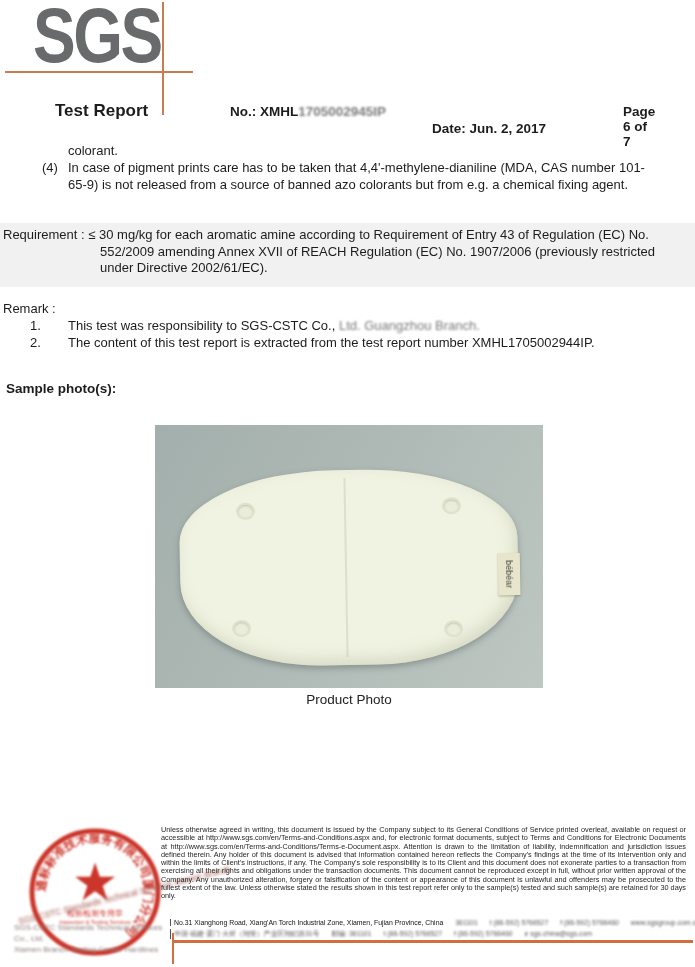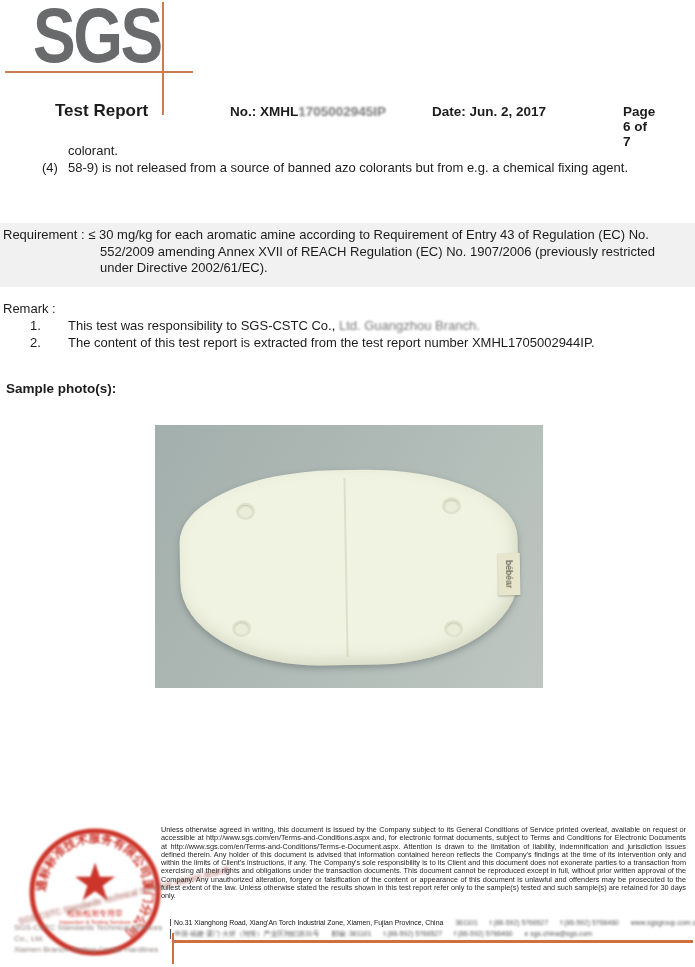--- a/index.html
+++ b/index.html
@@ -8,21 +8,21 @@
 
   
   .sgs-logo{position:absolute;left:33px;top:-4px;font-size:78px;font-weight:bold;
             color:#696a6c;letter-spacing:-3px;transform:scaleX(.82);transform-origin:left top;line-height:1;}
   .logo-hline{position:absolute;left:5px;top:71px;width:188px;height:2px;background:#c97b51;}
   .logo-vline{position:absolute;left:162px;top:2px;width:2px;height:113px;background:#c97b51;}
 
   .title-row{position:absolute;left:0;top:101px;width:623px;height:22px;font-weight:bold;}
   .doc-title{position:absolute;left:55px;top:0;font-size:17px;}
   .report-no{position:absolute;left:230px;top:3px;font-size:13.5px;}
-  .report-date{position:absolute;left:432px;top:3px;font-size:13.5px;}
+  .report-date{position:absolute;left:432px;top:20px;font-size:13.5px;}
   .report-page{position:absolute;left:623px;top:3px;font-size:13.5px;}
 
   
   .body-text{font-size:13px;line-height:16.5px;margin-top:20px;}
   .colorant-line{position:absolute;left:68px;top:123px;}
   .item4{position:absolute;left:42px;top:140px;width:648px;}
   .item4 .marker{position:absolute;left:0;top:0;}
   .item4 .lines{margin-left:26px;}
 
   .requirement{position:absolute;left:0;top:203px;width:695px;background:#f1f1f1;padding:4px 0 10px 0;}
@@ -93,21 +93,22 @@
     <div class="report-no"><span>No.: XMHL</span><span class="blur-1">1705002945IP</span></div>
     <div class="report-date">Date: Jun. 2, 2017</div>
     <div class="report-page">Page 6 of  7</div>
   </div>
 
   <div class="body-text colorant-line">colorant.</div>
 
   <div class="body-text item4">
     <span class="marker">(4)</span>
     <div class="lines">
-      <div>58-9) is not released from a source of banned azo colorants but from e.g. a chemical fixing agent.</div>
+      <div>In case of pigment prints care has to be taken that 4,4'-methylene-dianiline (MDA, CAS number 101-</div>
+      <div>65-9) is not released from a source of banned azo colorants but from e.g. a chemical fixing agent.</div>
     </div>
   </div>
 
   <div class="body-text requirement">
     <div class="inner">
       <span>Requirement : </span><span>≤ 30 mg/kg for each aromatic amine according to Requirement of Entry 43 of Regulation (EC) No.</span>
       <div class="req-line2">552/2009 amending Annex XVII of REACH Regulation (EC) No. 1907/2006 (previously restricted</div>
       <div class="req-line3">under Directive 2002/61/EC).</div>
     </div>
   </div>
@@ -129,20 +130,21 @@
       <div class="seam"></div>
       <div class="snap tl"></div>
       <div class="snap tr"></div>
       <div class="snap bl"></div>
       <div class="snap br"></div>
       <div class="tag">
           <span>bébéar</span>
         </div>
     </div>
   </div>
+  <div class="photo-caption">Product Photo</div>
 
   <div class="stamp">
     <svg width="146" height="140" viewBox="0 0 146 140">
       <defs>
         <path id="arcpath" d="M 73,70 m -50,0 a 50,50 0 1,1 100,0 a 50,50 0 1,1 -100,0"></path>
       </defs>
       <ellipse cx="73" cy="70" rx="63" ry="61" fill="none" stroke="#cc352a" stroke-width="5" class="sblur"></ellipse>
       <text class="sblur" font-size="12" fill="#cc352a" font-weight="bold">
         <textPath href="#arcpath" id="arc-text-path">通标标准技术服务有限公司厦门分公司</textPath>
       </text>

